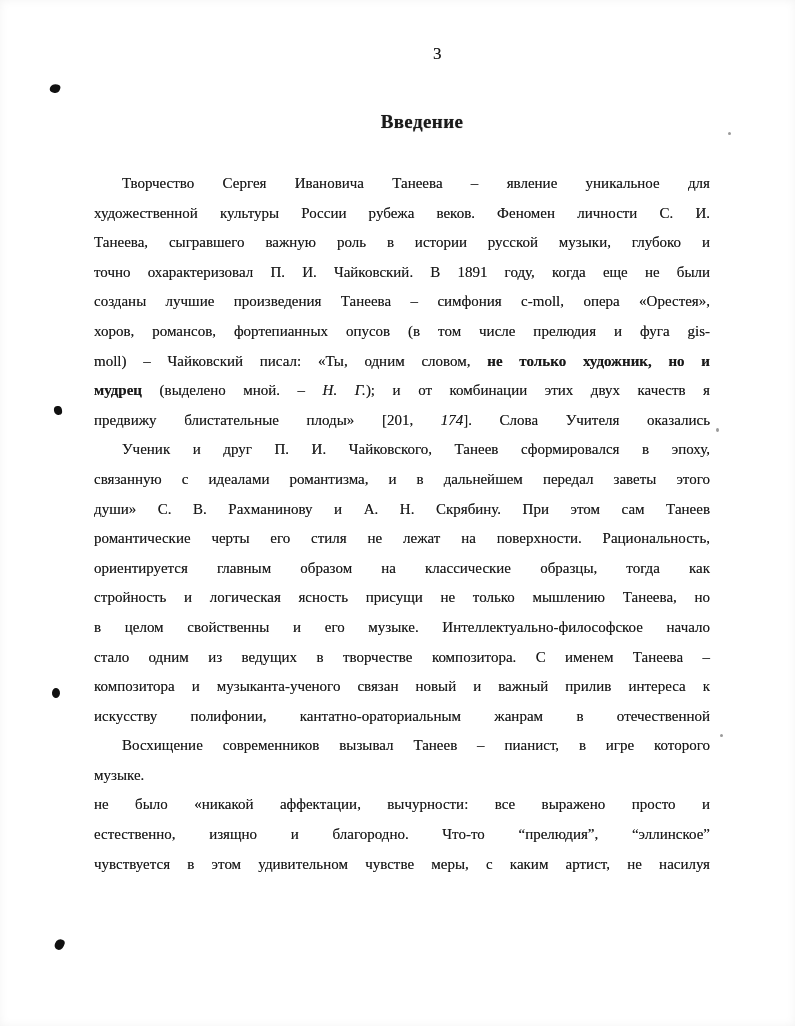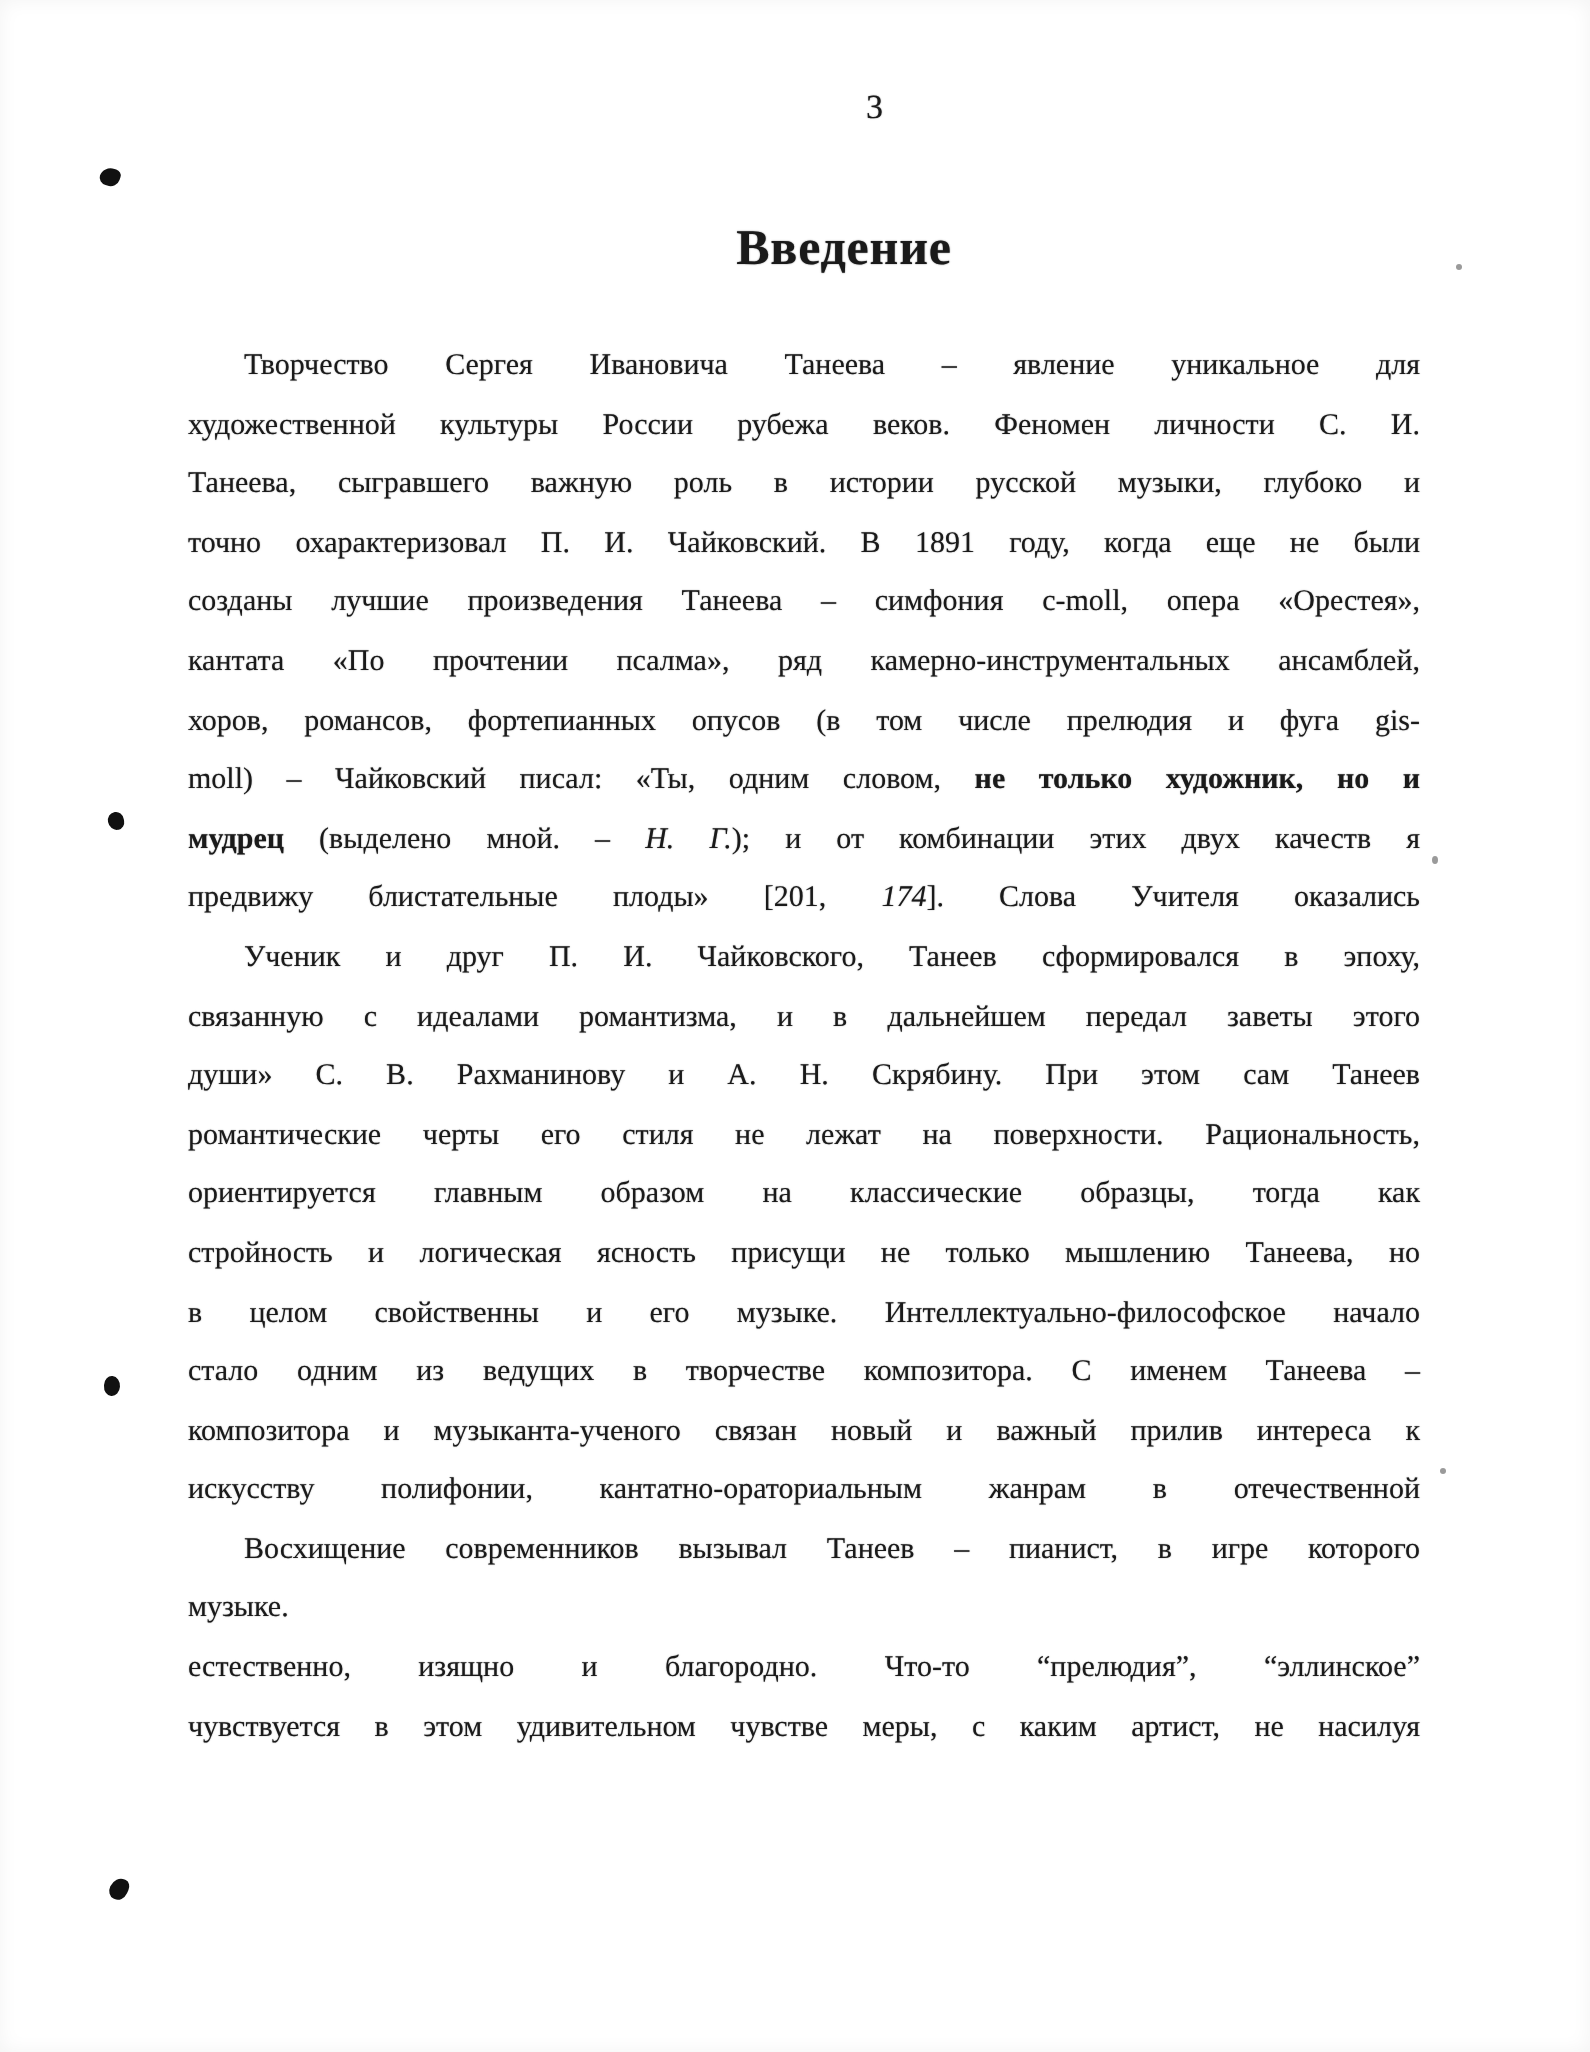--- a/index.html
+++ b/index.html
@@ -21,21 +21,21 @@
   }
   .title-row{
     position:absolute;
     left:94px;top:111px;width:616px;
     text-align:center;
     padding-left:40px;
     box-sizing:border-box;
   }
   .title-row .title{
     font-weight:bold;
-    font-size:25px;
+    font-size:19px;
     letter-spacing:0.4px;
     text-shadow:0 0 0.7px rgba(26,26,26,0.7);
   }
   .body-text{
     position:absolute;
     left:94px;top:169px;width:616px;
     font-size:15px;
     line-height:29.6px;
     text-shadow:0 0 0.6px rgba(26,26,26,0.6);
   }
@@ -76,37 +76,37 @@
   <div class="title-row">
     <span class="title">Введение</span>
   </div>
 
   <div class="body-text">
       <div class="line first"><span>Творчество Сергея Ивановича Танеева – явление уникальное для</span></div>
       <div class="line"><span>художественной культуры России рубежа веков. Феномен личности С. И.</span></div>
       <div class="line"><span>Танеева, сыгравшего важную роль в истории русской музыки, глубоко и</span></div>
       <div class="line"><span>точно охарактеризовал П. И. Чайковский. В 1891 году, когда еще не были</span></div>
       <div class="line"><span>созданы лучшие произведения Танеева – симфония c-moll, опера «Орестея»,</span></div>
-      <div class="line"><span>кантата «По прочтении псалма», ряд камерно-инструментальных ансамблей,</span></div>
       <div class="line"><span>хоров, романсов, фортепианных опусов (в том числе прелюдия и фуга gis-</span></div>
       <div class="line"><span>moll) – Чайковский писал: «Ты, одним словом, </span><span class="b">не только художник, но и</span></div>
       <div class="line"><span class="b">мудрец</span><span> (выделено мной. – </span><span class="i">Н. Г.</span><span>); и от комбинации этих двух качеств я</span></div>
       <div class="line"><span>предвижу блистательные плоды» [201, </span><span class="i">174</span><span>]. Слова Учителя оказались</span></div>
       <div class="line first"><span>Ученик и друг П. И. Чайковского, Танеев сформировался в эпоху,</span></div>
       <div class="line"><span>связанную с идеалами романтизма, и в дальнейшем передал заветы этого</span></div>
       <div class="line"><span>души» С. В. Рахманинову и А. Н. Скрябину. При этом сам Танеев</span></div>
       <div class="line"><span>романтические черты его стиля не лежат на поверхности. Рациональность,</span></div>
       <div class="line"><span>ориентируется главным образом на классические образцы, тогда как</span></div>
       <div class="line"><span>стройность и логическая ясность присущи не только мышлению Танеева, но</span></div>
       <div class="line"><span>в целом свойственны и его музыке. Интеллектуально-философское начало</span></div>
       <div class="line"><span>стало одним из ведущих в творчестве композитора. С именем Танеева –</span></div>
       <div class="line"><span>композитора и музыканта-ученого связан новый и важный прилив интереса к</span></div>
       <div class="line"><span>искусству полифонии, кантатно-ораториальным жанрам в отечественной</span></div>
       <div class="line first"><span>Восхищение современников вызывал Танеев – пианист, в игре которого</span></div>
       <div class="line plast"><span>музыке.</span></div>
+      <div class="line"><span>не было «никакой аффектации, вычурности: все выражено просто и</span></div>
       <div class="line"><span>естественно, изящно и благородно. Что-то “прелюдия”, “эллинское”</span></div>
       <div class="line"><span>чувствуется в этом удивительном чувстве меры, с каким артист, не насилуя</span></div>
     </div>
 
   <div class="speck s1"></div>
   <div class="speck s2"></div>
   <div class="speck s3"></div>
   <div class="speck s4"></div>
   <div class="dot d1"></div>
   <div class="dot d2"></div>

